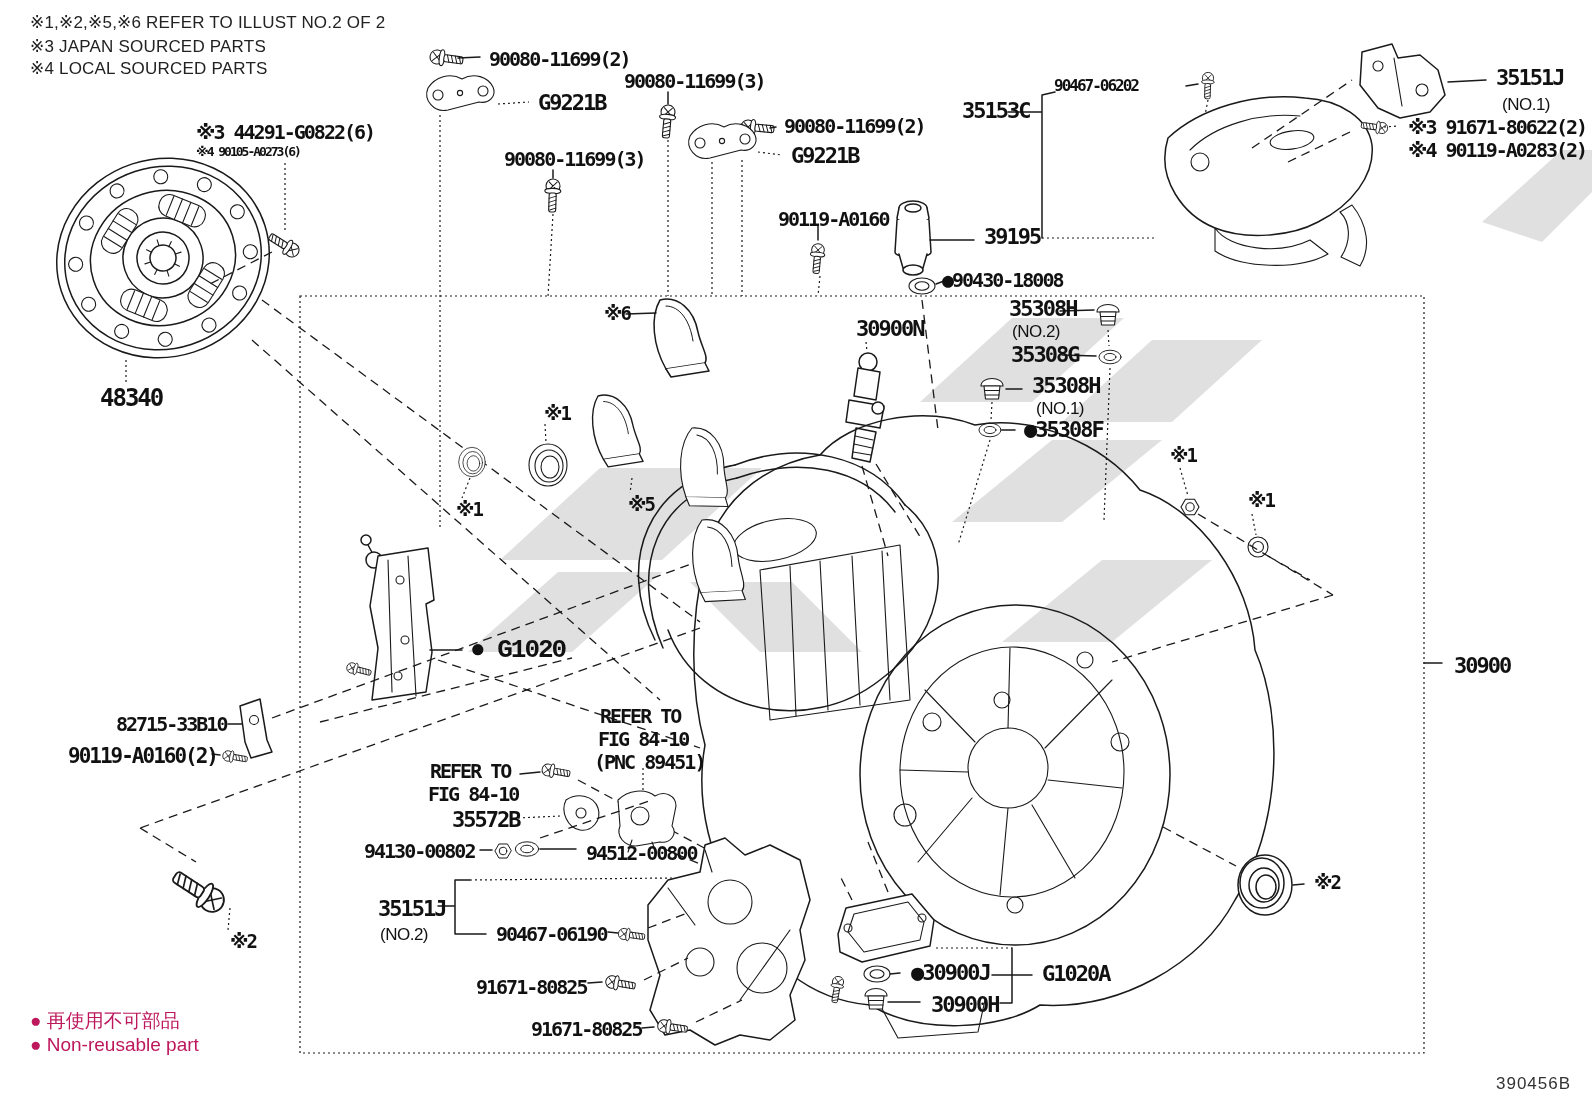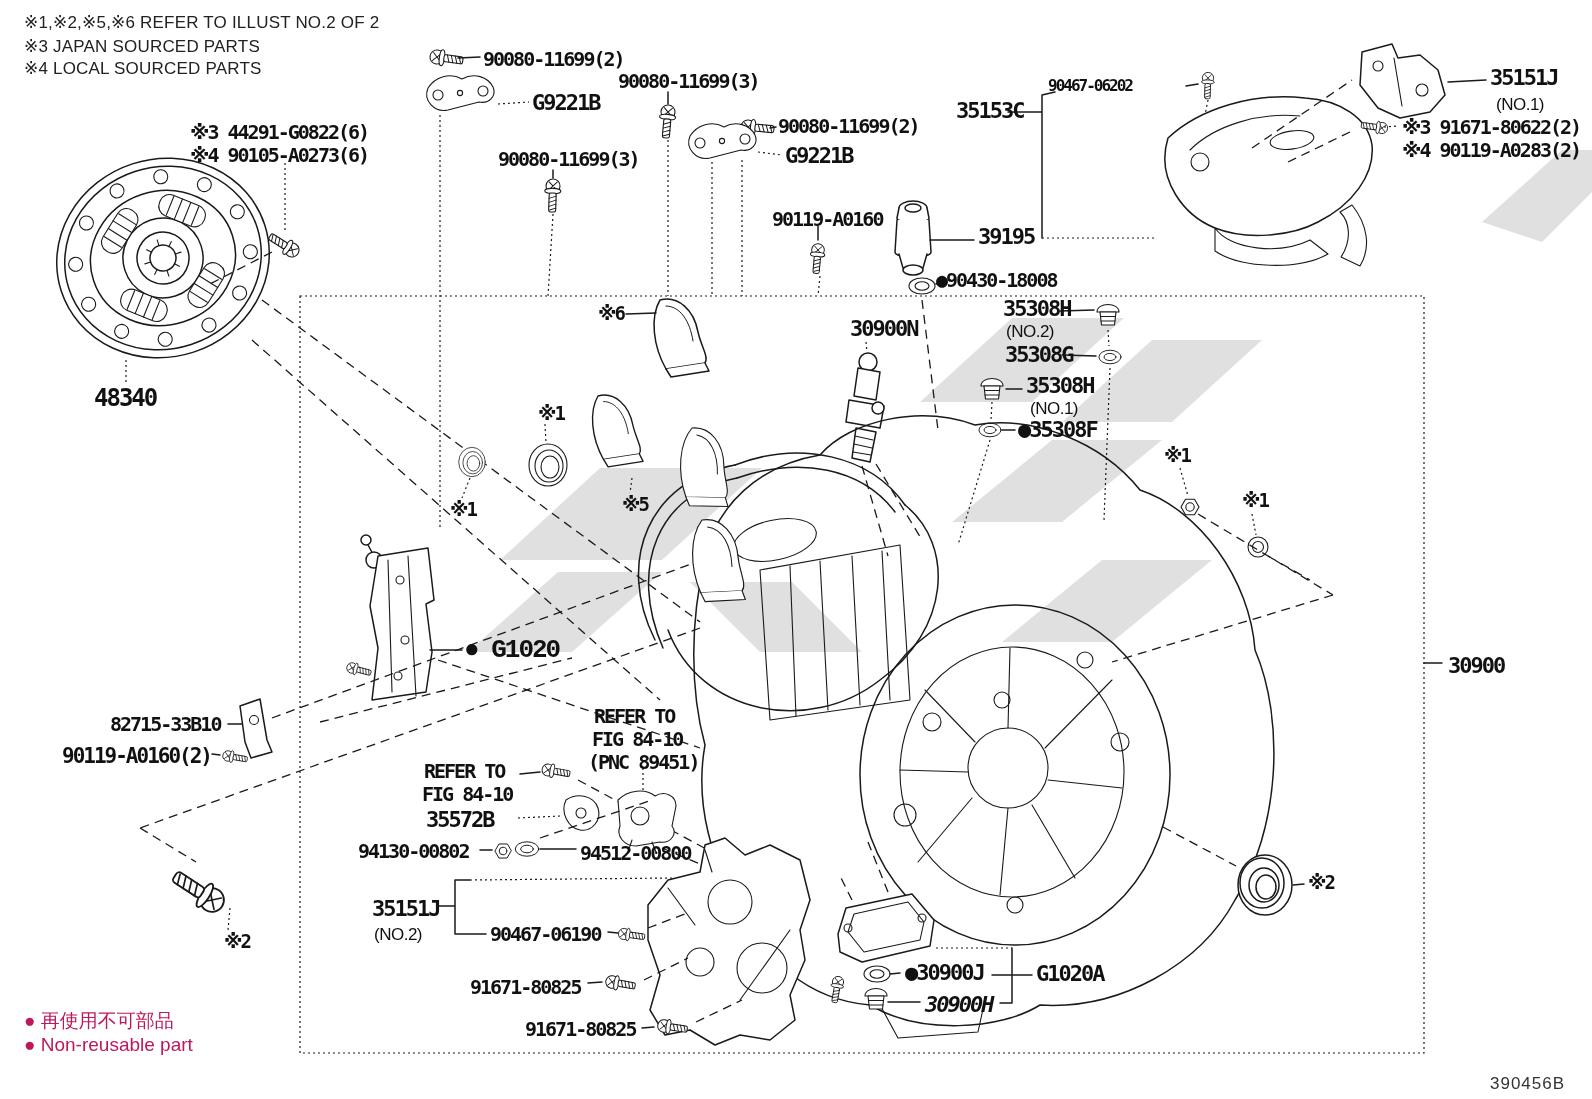--- a/index.html
+++ b/index.html
@@ -1,18 +1,18 @@
 <!DOCTYPE html>
 <html><head>
 <meta charset="utf-8">
 <style>
   html,body{margin:0;padding:0;background:#e8e8e8;}
   .canvas{position:relative;width:1592px;height:1099px;background:#ffffff;overflow:hidden;
           font-family:"DejaVu Sans Mono","DejaVu Sans",monospace;}
-  .abs{position:absolute;white-space:nowrap;color:#111;}
+  .abs{position:absolute;white-space:nowrap;color:#111;margin-left:6px;}
   .note{font-family:"Liberation Sans","DejaVu Sans",sans-serif;font-size:17px;color:#222;letter-spacing:.2px;}
   .legend{font-family:"Liberation Sans","DejaVu Sans",sans-serif;font-size:19px;color:#be185d;}
   .docnum{font-family:"Liberation Sans","DejaVu Sans",sans-serif;font-size:17px;color:#333;letter-spacing:1px;}
   .plabel{font-weight:bold;letter-spacing:-2px;line-height:1;}
   .plabel.sub{font-weight:normal;letter-spacing:-.5px;font-family:"Liberation Sans","DejaVu Sans",sans-serif;}
   .ln{stroke:#1a1a1a;stroke-width:1.5;fill:none;stroke-linecap:round;stroke-linejoin:round;}
   .ln2{stroke:#1a1a1a;stroke-width:1.1;fill:none;stroke-linecap:round;stroke-linejoin:round;}
   .dot{stroke:#1a1a1a;stroke-width:1.2;fill:none;stroke-dasharray:2 3;}
   .dsh{stroke:#1a1a1a;stroke-width:1.3;fill:none;stroke-dasharray:9 6;}
   .wm{fill:#c7c7c7;opacity:.55;stroke:none;}
@@ -355,21 +355,21 @@
       <span class="abs plabel" style="left: 785px; top: 145px; font-size: 22px;">G9221B</span>
       <span class="abs plabel" style="left: 498px; top: 149px; font-size: 20px;">90080-11699(3)</span>
       <span class="abs plabel" style="left: 772px; top: 209px; font-size: 20px;">90119-A0160</span>
       <span class="abs plabel" style="left: 956px; top: 100px; font-size: 22px;">35153C</span>
       <span class="abs plabel" style="left: 1048px; top: 78px; font-size: 16px; text-align: center;">90467-06202</span>
       <span class="abs plabel" style="left: 1490px; top: 67px; font-size: 22px;">35151J</span>
       <span class="abs plabel sub" style="left: 1496px; top: 96px; font-size: 17px;">(NO.1)</span>
       <span class="abs plabel" style="left: 1402px; top: 117px; font-size: 20px;">※3 91671-80622(2)</span>
       <span class="abs plabel" style="left: 1402px; top: 140px; font-size: 20px;">※4 90119-A0283(2)</span>
       <span class="abs plabel" style="left: 190px; top: 122px; font-size: 20px;">※3 44291-G0822(6)</span>
-      <span class="abs plabel" style="left: 190px; top: 145px; font-size: 20px;">※4 90105-A0273(6)</span>
+      <span class="abs plabel" style="left: 190px; top: 145px; font-size: 13px;">※4 90105-A0273(6)</span>
       <span class="abs plabel" style="left: 94px; top: 386px; font-size: 24px;">48340</span>
       <span class="abs plabel" style="left: 978px; top: 226px; font-size: 22px;">39195</span>
       <span class="abs plabel" style="left: 936px; top: 270px; font-size: 20px;">●90430-18008</span>
       <span class="abs plabel" style="left: 850px; top: 318px; font-size: 22px;">30900N</span>
       <span class="abs plabel" style="left: 1003px; top: 298px; font-size: 22px;">35308H</span>
       <span class="abs plabel sub" style="left: 1006px; top: 323px; font-size: 17px;">(NO.2)</span>
       <span class="abs plabel" style="left: 1005px; top: 344px; font-size: 22px;">35308G</span>
       <span class="abs plabel" style="left: 1026px; top: 375px; font-size: 22px;">35308H</span>
       <span class="abs plabel sub" style="left: 1030px; top: 400px; font-size: 17px;">(NO.1)</span>
       <span class="abs plabel" style="left: 1018px; top: 419px; font-size: 22px;">●35308F</span>
@@ -379,31 +379,31 @@
       <span class="abs plabel" style="left: 622px; top: 495px; font-size: 19px;">※5</span>
       <span class="abs plabel" style="left: 464px; top: 637px; font-size: 26px; font-family: Liberation Mono, monospace;">● G1020</span>
       <span class="abs plabel" style="left: 110px; top: 714px; font-size: 20px;">82715-33B10</span>
       <span class="abs plabel" style="left: 62px; top: 746px; font-size: 21px;">90119-A0160(2)</span>
       <span class="abs plabel" style="left: 224px; top: 932px; font-size: 19px;">※2</span>
       <span class="abs plabel" style="left: 424px; top: 761px; font-size: 20px;">REFER TO</span>
       <span class="abs plabel" style="left: 422px; top: 784px; font-size: 20px;">FIG 84-10</span>
       <span class="abs plabel" style="left: 594px; top: 706px; font-size: 20px;">REFER TO</span>
       <span class="abs plabel" style="left: 592px; top: 729px; font-size: 20px;">FIG 84-10</span>
       <span class="abs plabel" style="left: 588px; top: 752px; font-size: 20px;">(PNC 89451)</span>
-      <span class="abs plabel" style="left: 426px; top: 809px; font-size: 22px;">35572B</span>
+      <span class="abs plabel" style="left: 446px; top: 809px; font-size: 22px;">35572B</span>
       <span class="abs plabel" style="left: 358px; top: 841px; font-size: 20px;">94130-00802</span>
       <span class="abs plabel" style="left: 580px; top: 843px; font-size: 20px;">94512-00800</span>
       <span class="abs plabel" style="left: 372px; top: 898px; font-size: 22px;">35151J</span>
       <span class="abs plabel sub" style="left: 374px; top: 926px; font-size: 17px;">(NO.2)</span>
       <span class="abs plabel" style="left: 490px; top: 924px; font-size: 20px;">90467-06190</span>
       <span class="abs plabel" style="left: 470px; top: 977px; font-size: 20px;">91671-80825</span>
       <span class="abs plabel" style="left: 525px; top: 1019px; font-size: 20px;">91671-80825</span>
       <span class="abs plabel" style="left: 905px; top: 962px; font-size: 22px;">●30900J</span>
       <span class="abs plabel" style="left: 1036px; top: 963px; font-size: 22px;">G1020A</span>
-      <span class="abs plabel" style="left: 925px; top: 994px; font-size: 22px; font-style: italic;">30900H</span>
+      <span class="abs plabel" style="left: 925px; top: 994px; font-size: 22px;">30900H</span>
       <span class="abs plabel" style="left: 1448px; top: 655px; font-size: 22px;">30900</span>
       <span class="abs plabel" style="left: 1164px; top: 446px; font-size: 19px;">※1</span>
       <span class="abs plabel" style="left: 1242px; top: 491px; font-size: 19px;">※1</span>
       <span class="abs plabel" style="left: 1308px; top: 873px; font-size: 19px;">※2</span>
     </div>
 
   <div class="abs legend" style="left:24px;top:1008px;">
     <span>●</span>
     <span>再使用不可部品</span>
   </div>

